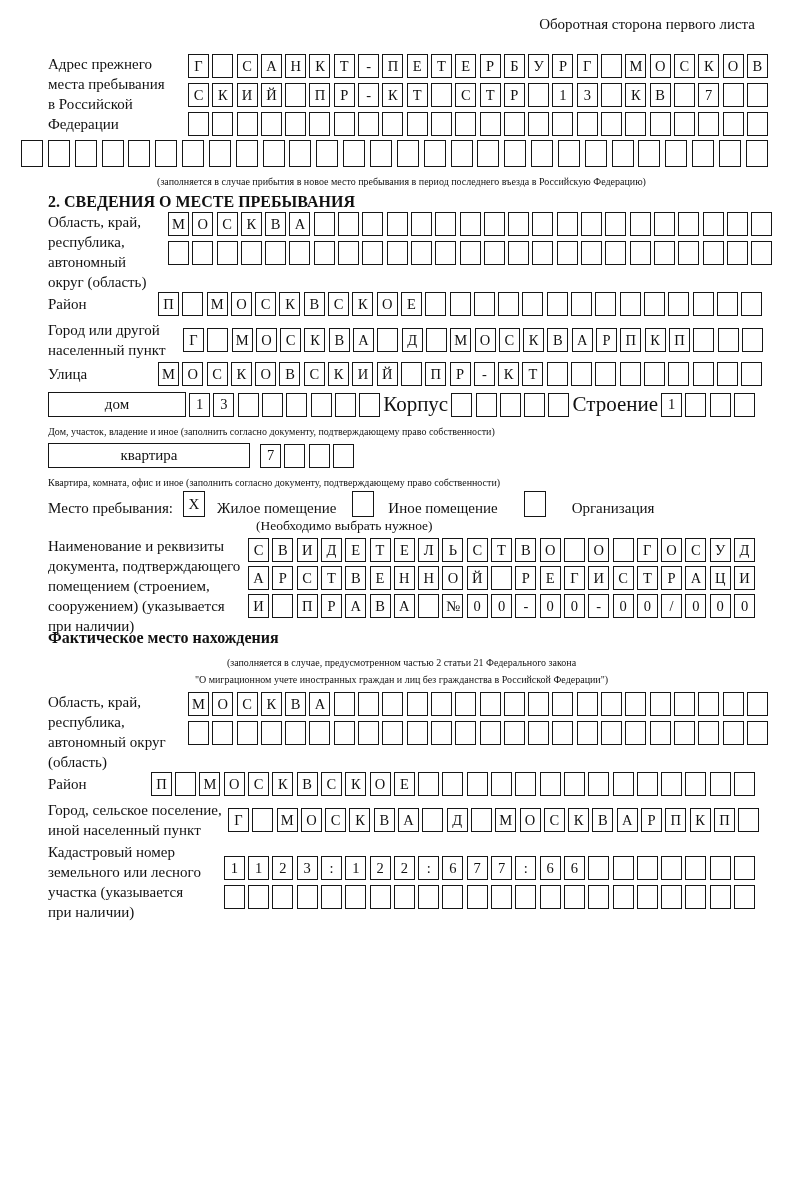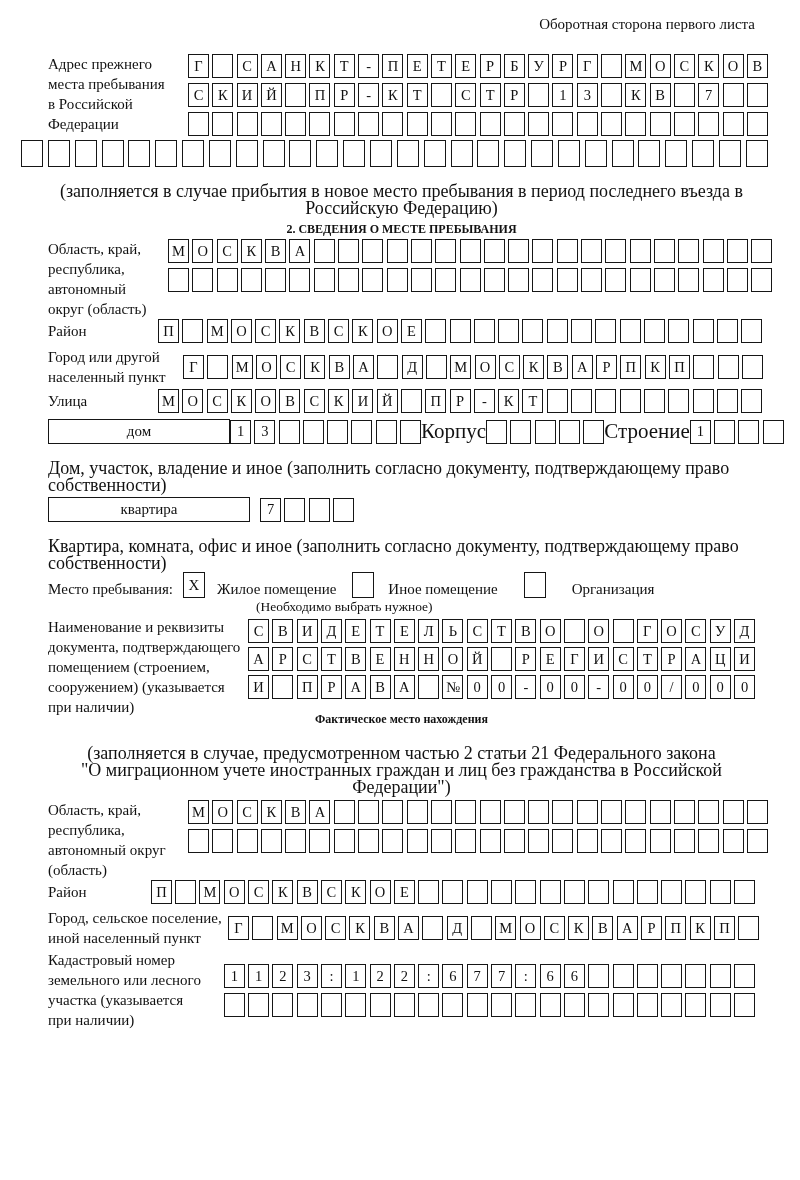--- a/index.html
+++ b/index.html
@@ -18,29 +18,29 @@
   .rows{margin-left:auto;display:flex;flex-direction:column;row-gap:5px;width:fit-content;}
   .boxrow{display:flex;column-gap:3.3px;width:fit-content;margin-left:auto;}
   .cell{
     flex:none;display:inline-flex;align-items:center;justify-content:center;
     width:21px;height:24px;box-sizing:border-box;
     border:1.6px solid #161616;font-size:14.5px;line-height:1;
     background:#fff;
   }
   .fullrow{margin-left:-27px;width:747px;display:flex;justify-content:space-between;margin-top:4px;}
   .fullrow .cell{width:22px;height:27px;}
-  .caption-center{font-size:18px;line-height:17px;text-align:center;margin-top:16px;}
-  .sec-title{font-size:12px;line-height:20px;font-weight:bold;text-align:center;margin-top:2px;}
+  .caption-center{font-size:10px;line-height:17px;text-align:center;margin-top:6px;}
+  .sec-title{font-size:16px;line-height:20px;font-weight:bold;text-align:left;margin-top:2px;}
   .mt2{margin-top:2px;} .mt4{margin-top:4px;} .mt6{margin-top:6px;}
   .ob-field{min-height:78px;}
   .center-field{align-items:center;}
   
   .inline-line{display:flex;justify-content:space-between;align-items:center;margin-top:6px;}
   .widebox{box-sizing:border-box;border:1.7px solid #161616;height:25px;display:flex;align-items:center;justify-content:center;font-size:15px;flex:none;}
-  .widebox.dom{width:182px;}
+  .widebox.dom{width:138px;}
   .widebox.kvart{width:202px;}
   .inline-label{font-size:21px;flex:none;}
   .cells-inline{display:flex;column-gap:3.3px;flex:none;}
   .kvart-line{display:flex;align-items:center;column-gap:10px;margin-top:3px;}
   
   .cb-line{display:flex;align-items:flex-end;margin-top:0;font-size:15px;}
   .checkbox{flex:none;width:22px;height:26px;box-sizing:border-box;border:1.7px solid #161616;display:flex;align-items:center;justify-content:center;font-size:15px;}
   .cb-note{font-size:13.5px;line-height:17px;margin-left:208px;}
   
   .doc-field{position:relative;height:84px;margin-top:4px;}

